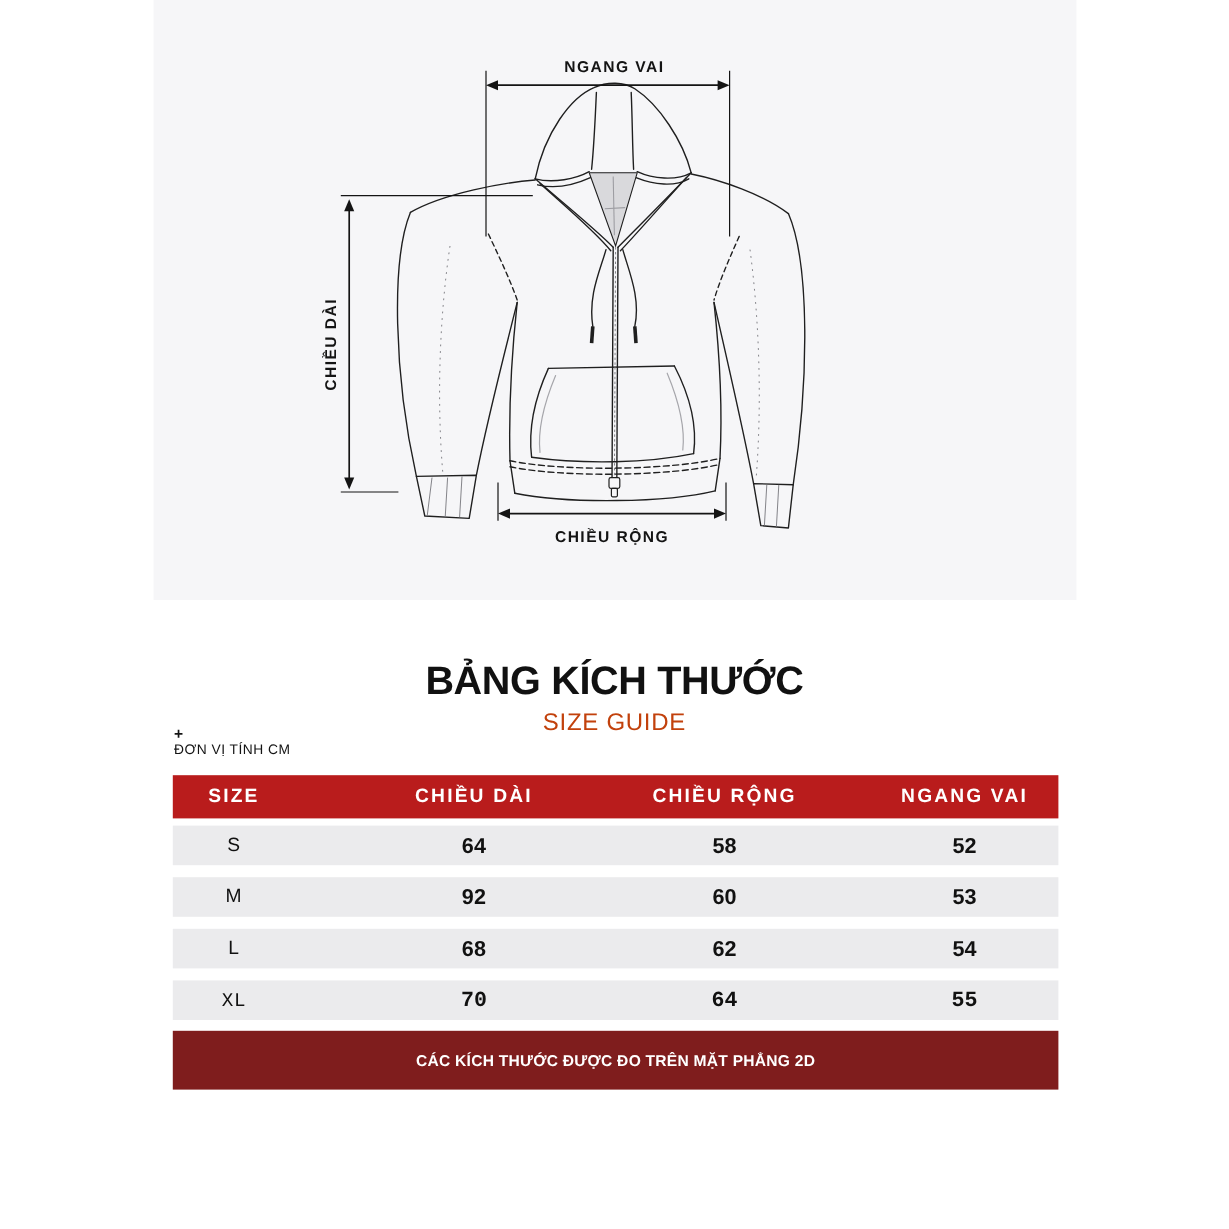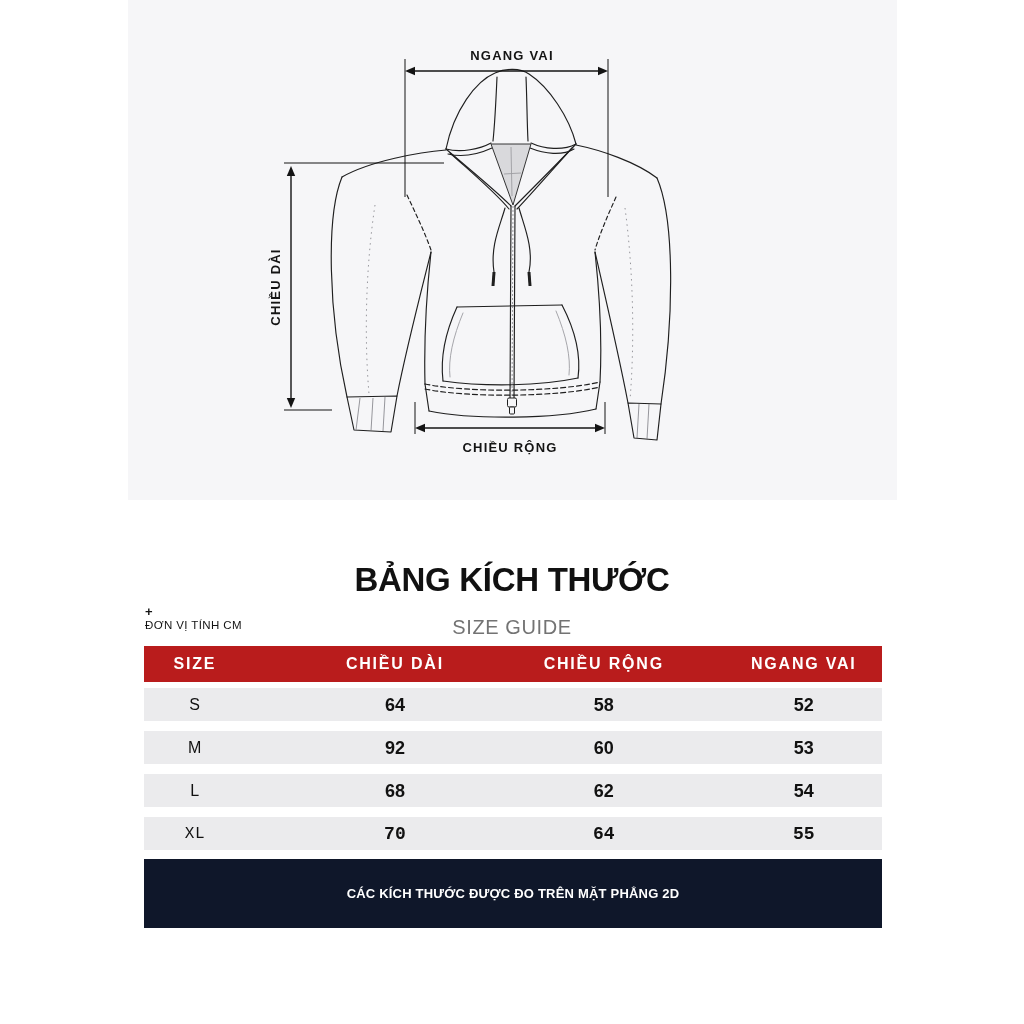--- a/index.html
+++ b/index.html
@@ -17,41 +17,41 @@
   .sketch-light{stroke:#a6a6ab;fill:none;stroke-width:1;stroke-linecap:round;}
   .sketch-faint{stroke:#76767c;fill:none;stroke-width:.75;}
   .dim{stroke:#141414;fill:none;stroke-width:1;}
   .dim-main{stroke:#141414;fill:none;stroke-width:1.4;}
   .dim-head{fill:#141414;stroke:none;}
   .dim-label{font-family:"Liberation Sans",sans-serif;font-size:13px;font-weight:bold;
              letter-spacing:1.2px;fill:#141414;}
 
   
   .title{position:absolute;left:0;right:0;top:544px;text-align:center;}
-  .title h1{margin:17px;font-size:33px;font-weight:bold;letter-spacing:-.3px;color:#111;}
-  .title h2{margin:5px 0 0 0;font-size:20px;font-weight:normal;letter-spacing:.6px;color:#737373;}
+  .title h1{margin:4px;font-size:33px;font-weight:bold;letter-spacing:-.3px;color:#111;}
+  .title h2{margin:5px 0 0 0;font-size:20px;font-weight:normal;letter-spacing:.6px;color:#c2410c;}
 
   
   .unit-note{position:absolute;left:145px;top:605px;line-height:1;}
   .unit-note .plus{display:block;font-size:13px;font-weight:bold;height:13px;}
   .unit-note .txt{display:block;font-size:11.5px;font-weight:normal;letter-spacing:.4px;margin-top:2px;}
 
   
   .size-table{position:absolute;left:144px;top:646px;width:738px;height:204px;}
   .thead{position:absolute;left:0;top:0;width:100%;height:36px;background:#b91c1c;}
   .thead .cell{color:#ffffff;font-weight:bold;font-size:16px;letter-spacing:1.8px;}
   .trow{position:absolute;left:0;width:100%;height:33px;background:#ebebed;}
   .trow.r0{top:42px;} .trow.r1{top:85px;} .trow.r2{top:128px;} .trow.r3{top:171px;font-family:Liberation Mono, monospace;}
   .cell{position:absolute;top:50%;transform:translate(-50%,-50%);white-space:nowrap;}
   .c0{left:6.9%;} .c1{left:34%;} .c2{left:62.3%;} .c3{left:89.4%;}
   .size-cell{font-size:16px;letter-spacing:.5px;color:#111;}
   .val-cell{font-size:18px;font-weight:bold;color:#111;}
 
   
-  .disclaimer{position:absolute;left:144px;top:859px;width:738px;height:69px;background:#0f172a;
+  .disclaimer{position:absolute;left:144px;top:859px;width:738px;height:49px;background:#7f1d1d;
               display:flex;flex-direction:column;justify-content:center;align-items:center;gap:1px;}
   .disclaimer div{color:#ffffff;font-size:13px;font-weight:bold;letter-spacing:.2px;line-height:19px;
                   text-align:center;width:100%;}
 </style>
 </head>
 <body>
 
 <div class="page">
 
   <section class="panel">

